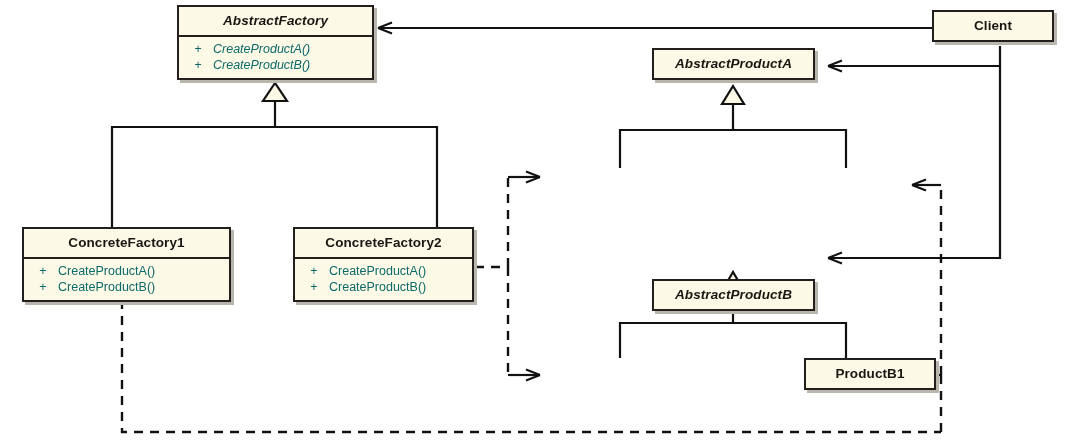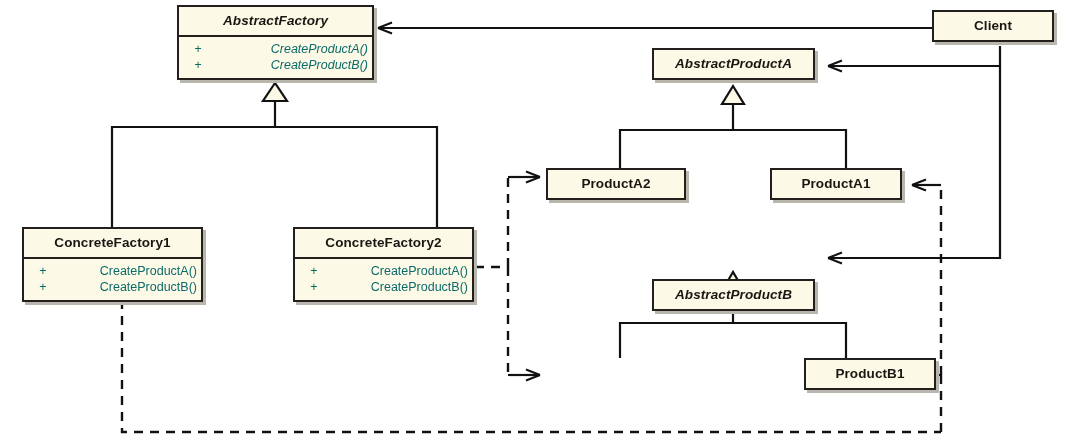--- a/index.html
+++ b/index.html
@@ -60,21 +60,20 @@
     padding: 0 4px;
     white-space: nowrap;
   }
   .node .op .vis {
     width: 30px;
     text-align: center;
     flex: 0 0 auto;
   }
   .node .op .sig {
     flex: 1 1 auto;
-    text-align: right;
   }
   .node.abstract .op .sig, .node.abstract .op .vis {
     font-style: italic;
   }
 </style>
 </head>
 <body>
 
 <div id="canvas">
 
@@ -138,21 +137,21 @@
         <span class="vis">+</span>
         <span class="sig">CreateProductA()</span>
       </div>
       <div class="op">
         <span class="vis">+</span>
         <span class="sig">CreateProductB()</span>
       </div>
     </div>
   </div>
 
-  <div class="node" style="left:22px; top:227px; width:181px;">
+  <div class="node" style="left:22px; top:227px; width:209px;">
     <div class="title">ConcreteFactory1</div>
     <div class="divider"></div>
     <div class="ops">
       <div class="op">
         <span class="vis">+</span>
         <span class="sig">CreateProductA()</span>
       </div>
       <div class="op">
         <span class="vis">+</span>
         <span class="sig">CreateProductB()</span>
@@ -180,26 +179,20 @@
   </div>
 
   <div class="node abstract" style="left:652px; top:48px; width:163px;">
     <div class="title">AbstractProductA</div>
   </div>
 
   <div class="node abstract" style="left:652px; top:240px; width:163px;margin-top:39px;">
     <div class="title">AbstractProductB</div>
   </div>
 
-  <div class="node" style="left:770px; top:168px; width:132px;">
-    <div class="title">ProductA1</div>
-  </div>
 
-  <div class="node" style="left:546px; top:168px; width:140px;">
-    <div class="title">ProductA2</div>
-  </div>
 
   <div class="node" style="left:804px; top:358px; width:132px;">
     <div class="title">ProductB1</div>
   </div>
 
 
 </div>
 
 </body></html>

